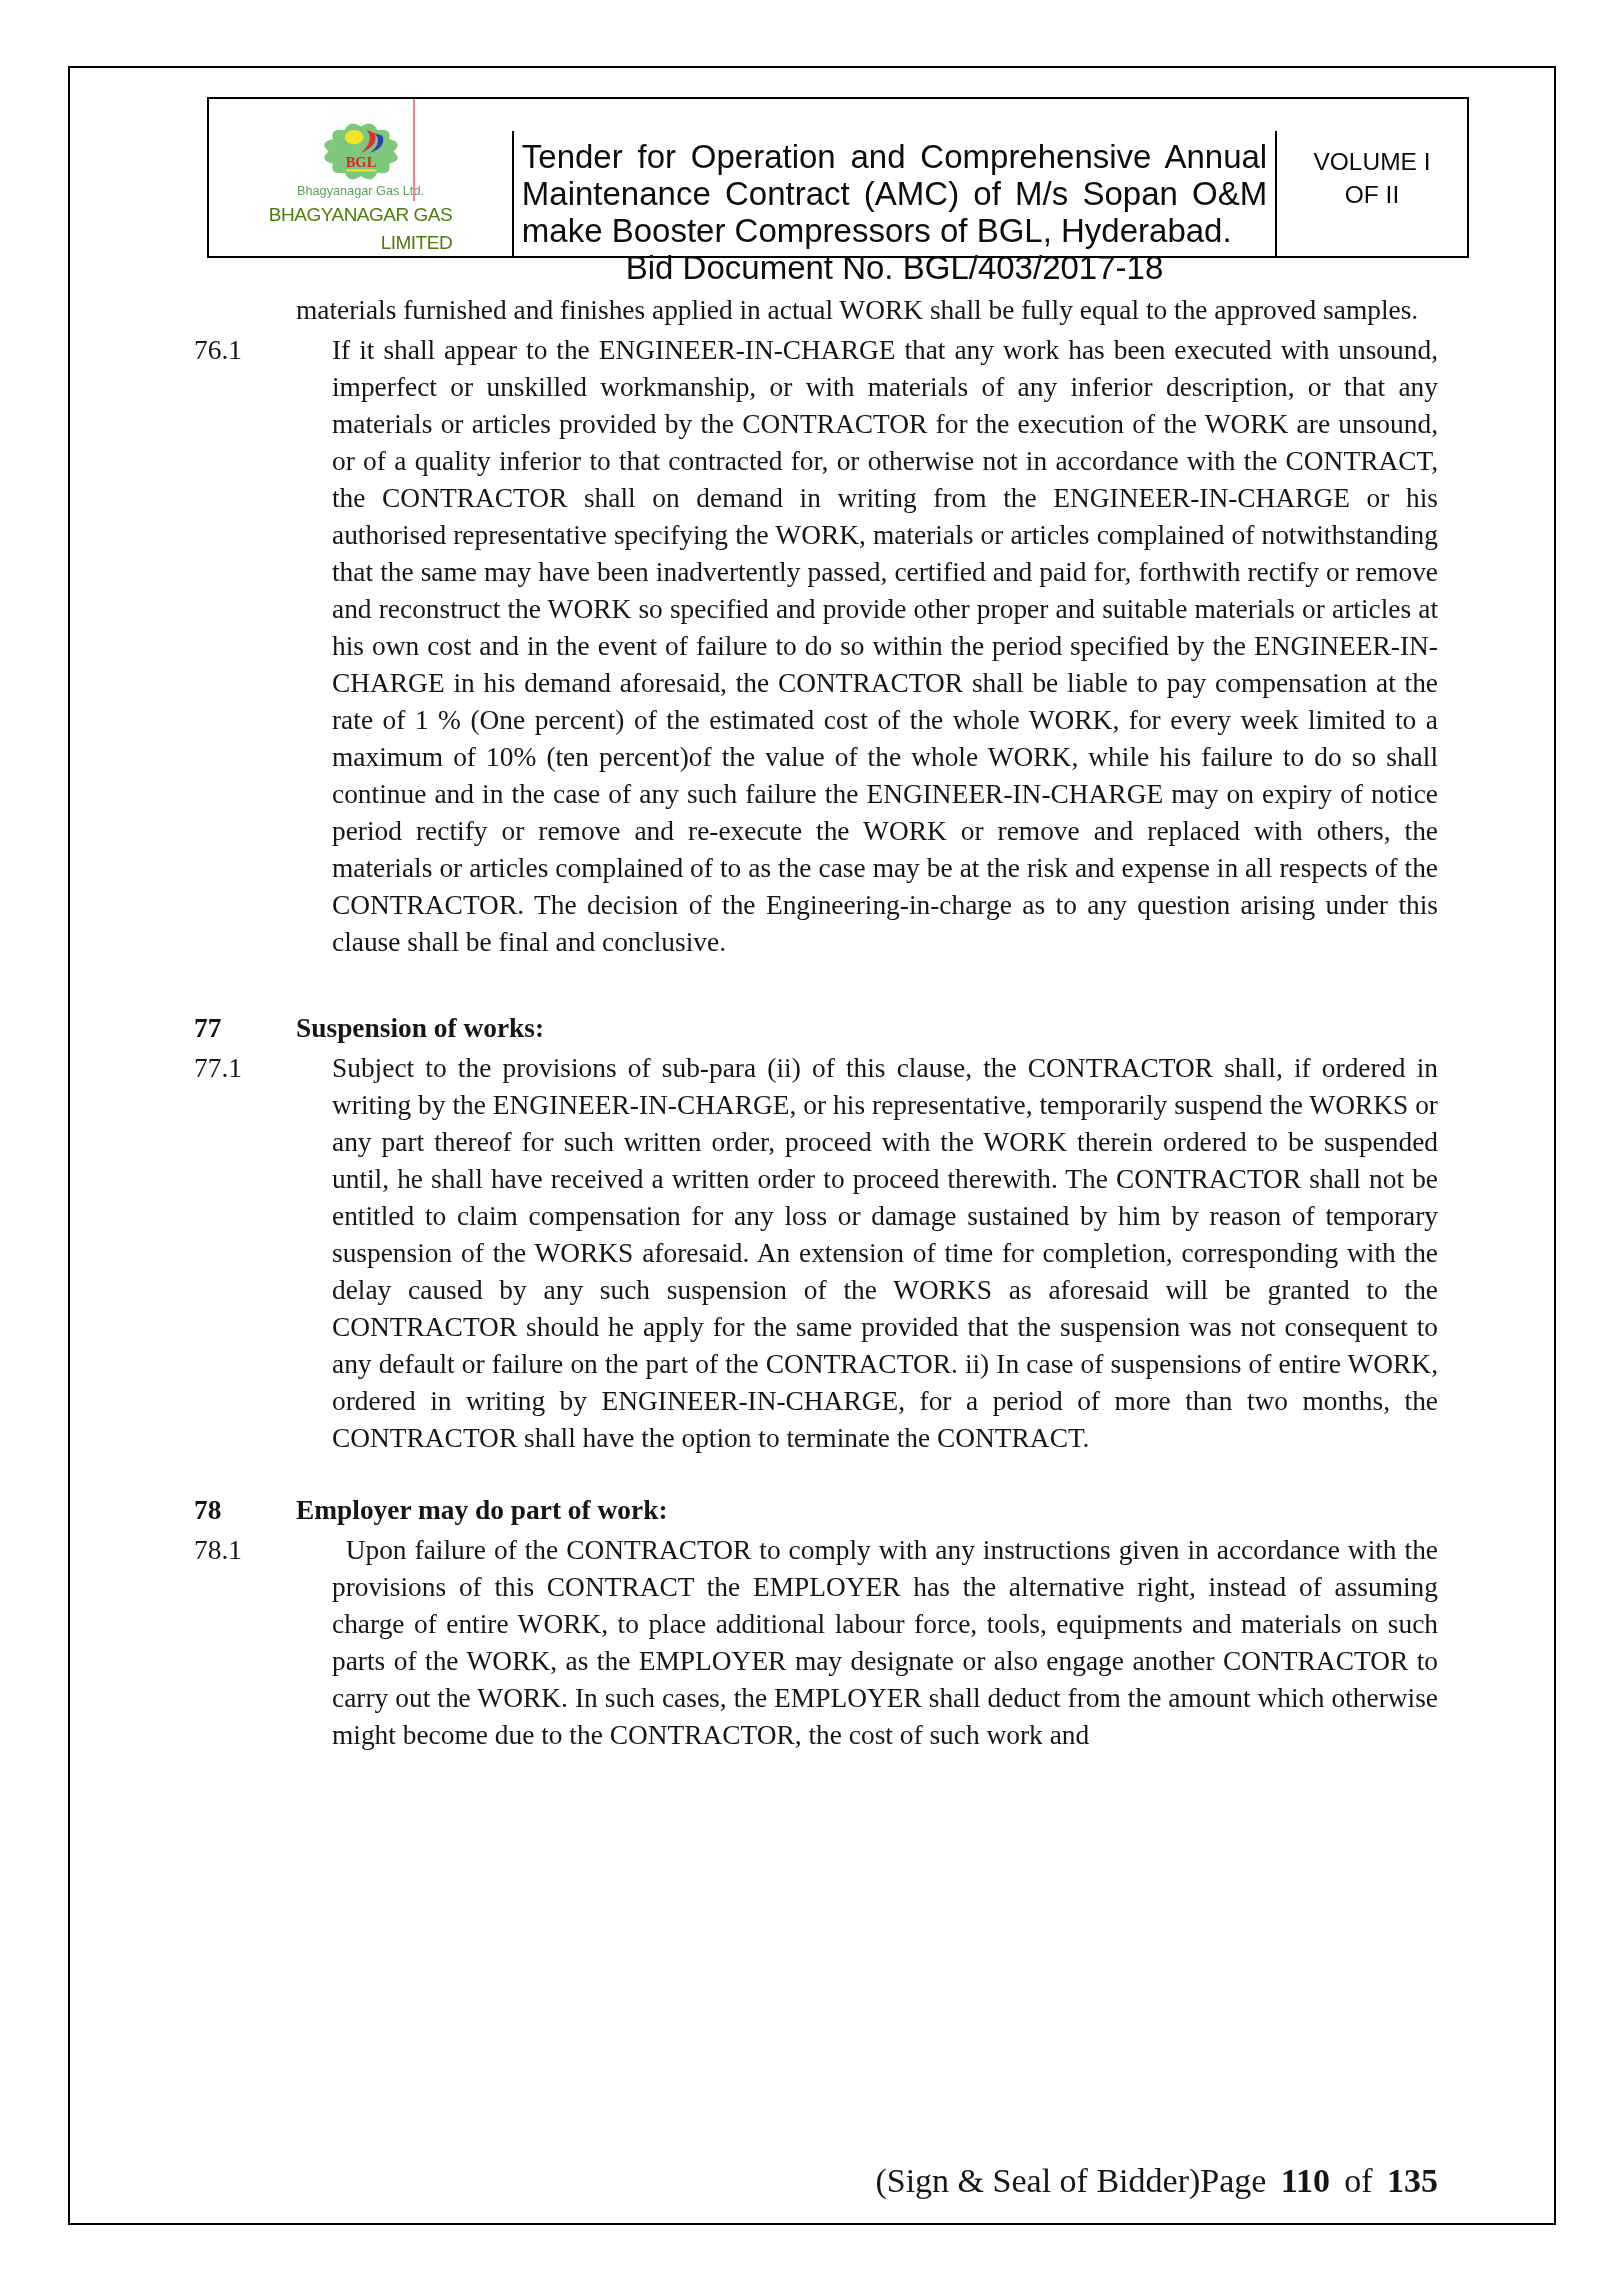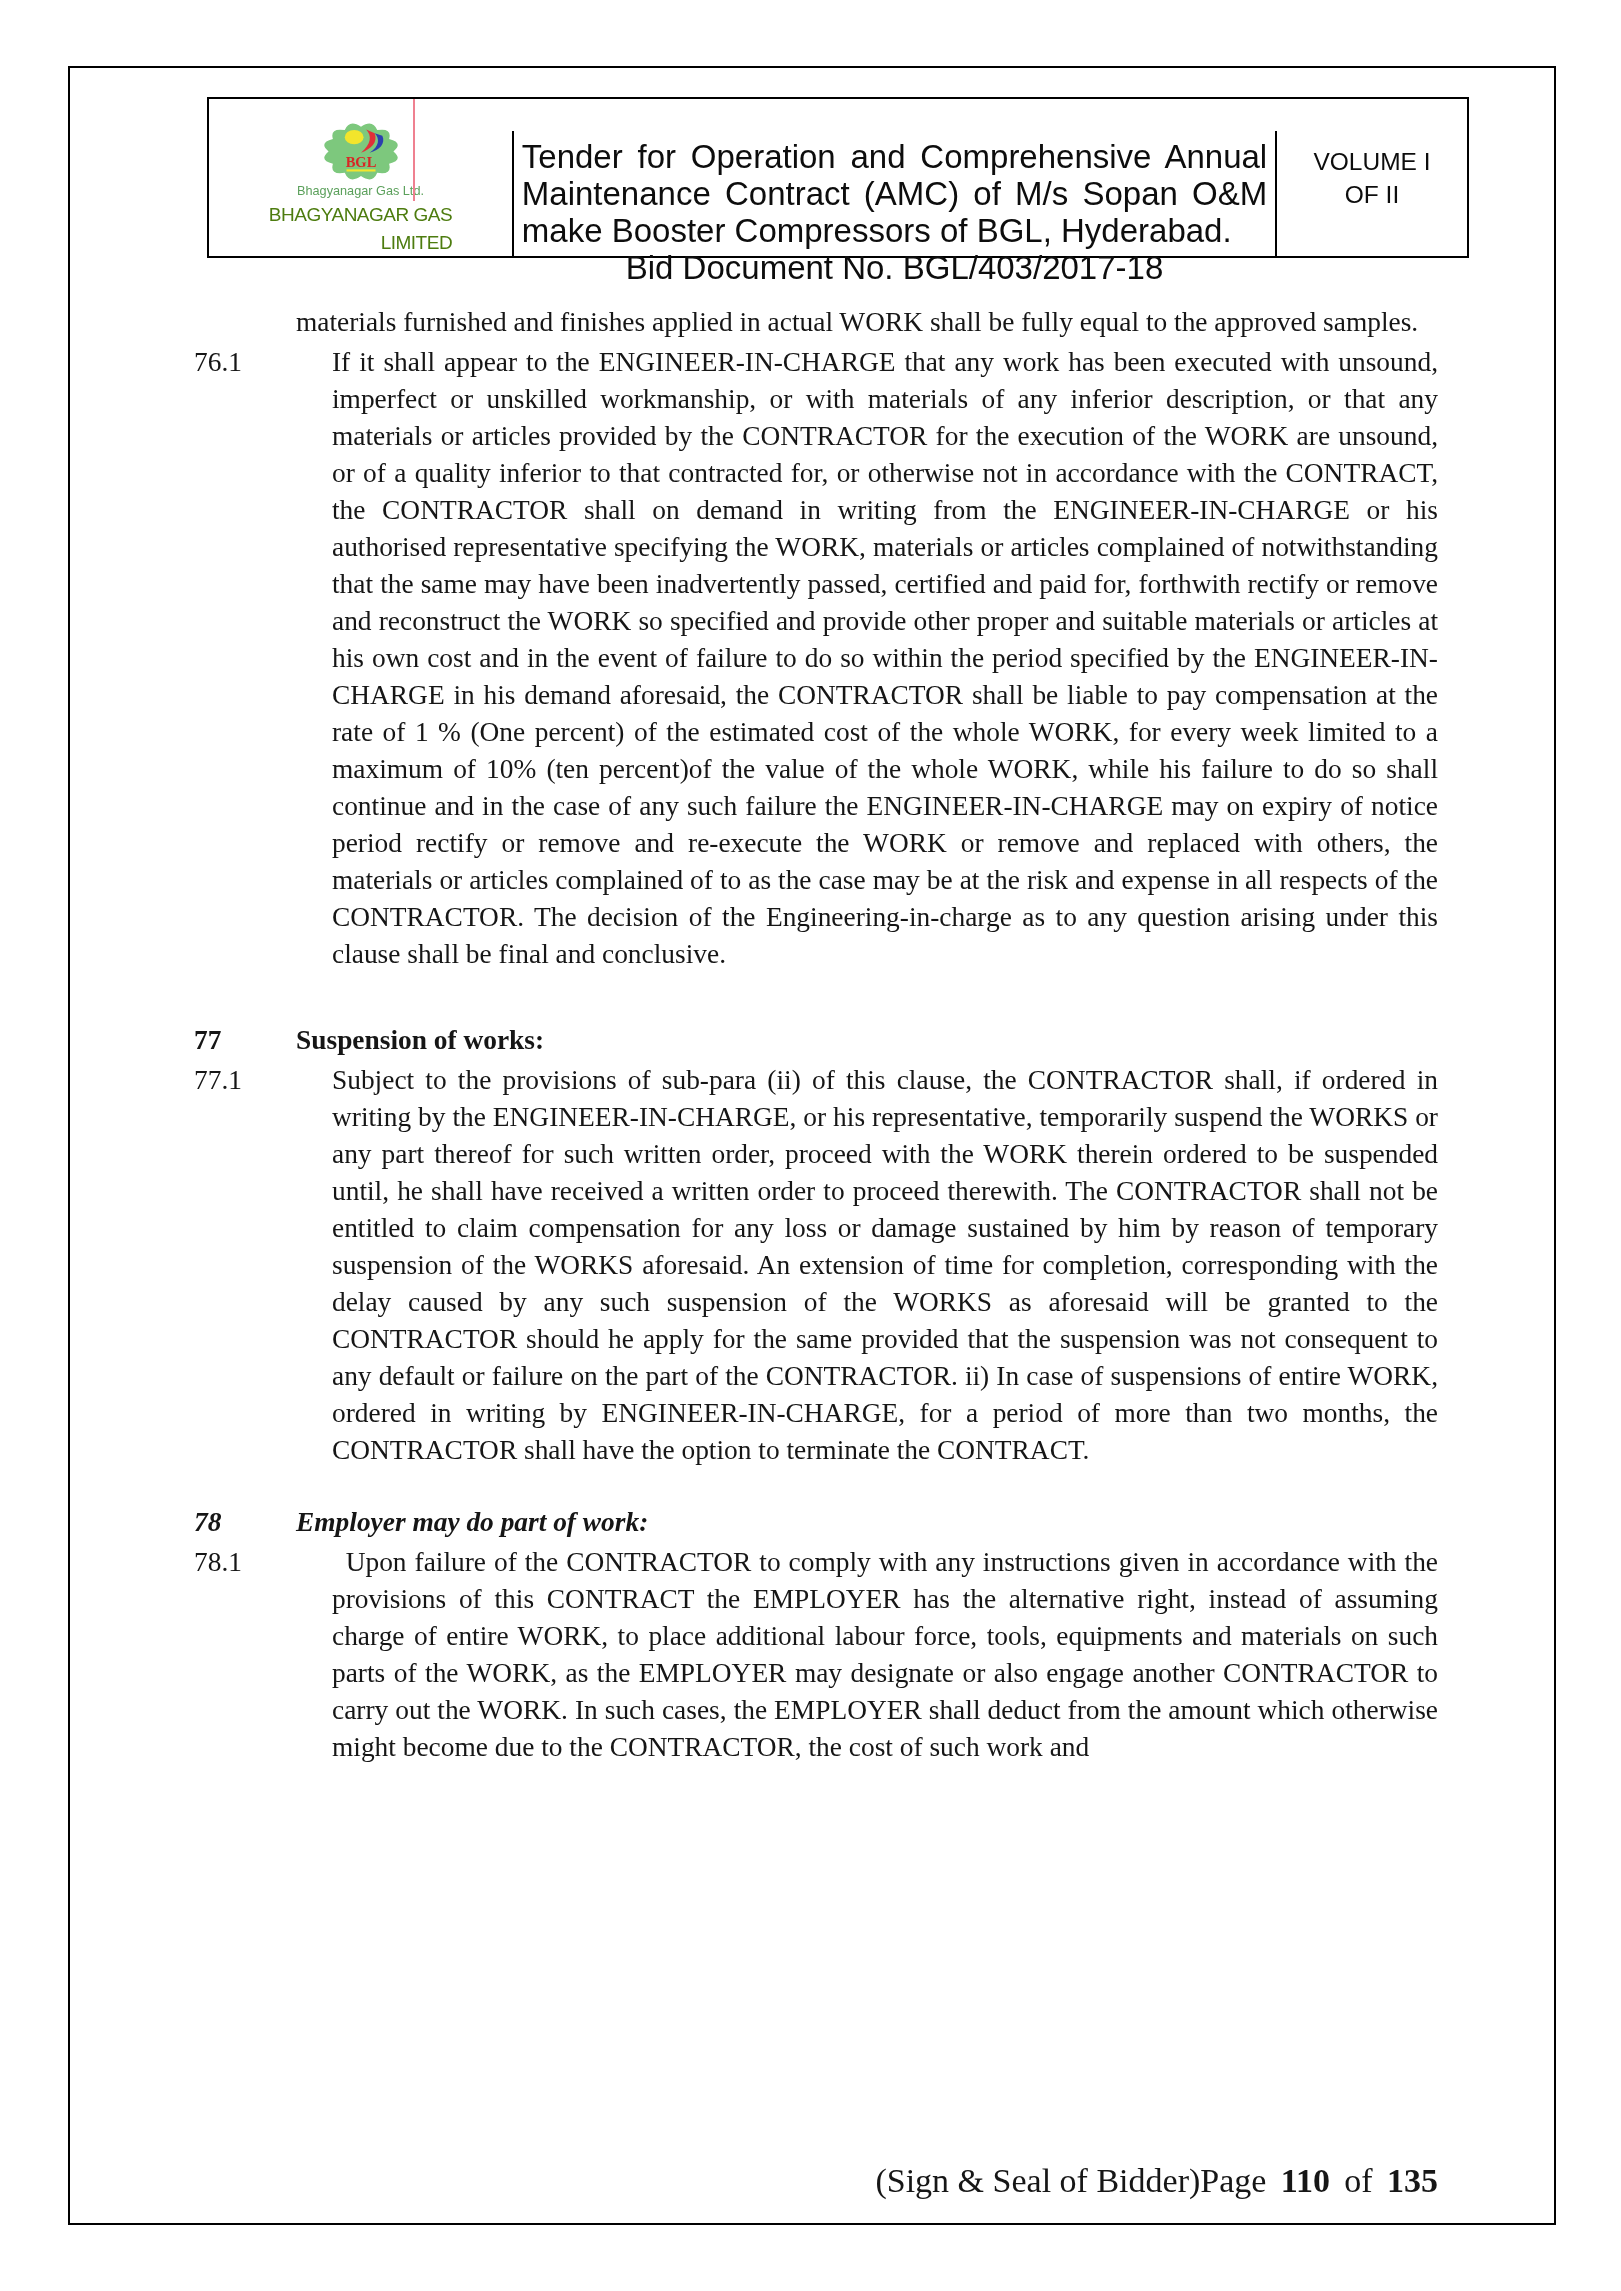--- a/index.html
+++ b/index.html
@@ -82,37 +82,37 @@
   }
   .scan-line {
     position: absolute;
     left: 413px; top: 99px;
     width: 2px; height: 102px;
     background: #ef8090;
   }
   
   .content {
     position: absolute;
-    left: 194px; top: 304px;
+    left: 194px; top: 292px;
     width: 1244px;
     font-size: 27.4px;
     line-height: 37px;
   }
   .intro {
     margin-left: 102px;
     text-align: justify;
   }
   .row { display: flex; }
   .num { width: 102px; flex-shrink: 0; }
   .txt { flex: 1; text-align: justify; }
   .sec-heading { font-weight: bold; }
   .sec-heading .txt { text-align: left; }
   .mt49 { margin-top: 48px; }
   .mt50 { margin-top: 49px; }
-  .mt36 { margin-top: 35px; font-style: italic; }
+  .mt36 { margin-top: 35px; }
   .mt3  { margin-top: 2.9px; gap: 36px; }
   .indent12 { padding-left: 11.8px; }
   .indent14 { text-indent: 13.7px; }
   
   .footer {
     position: absolute;
     left: 194px; top: 2162px;
     width: 1244px;
     display: flex;
     justify-content: flex-end;

